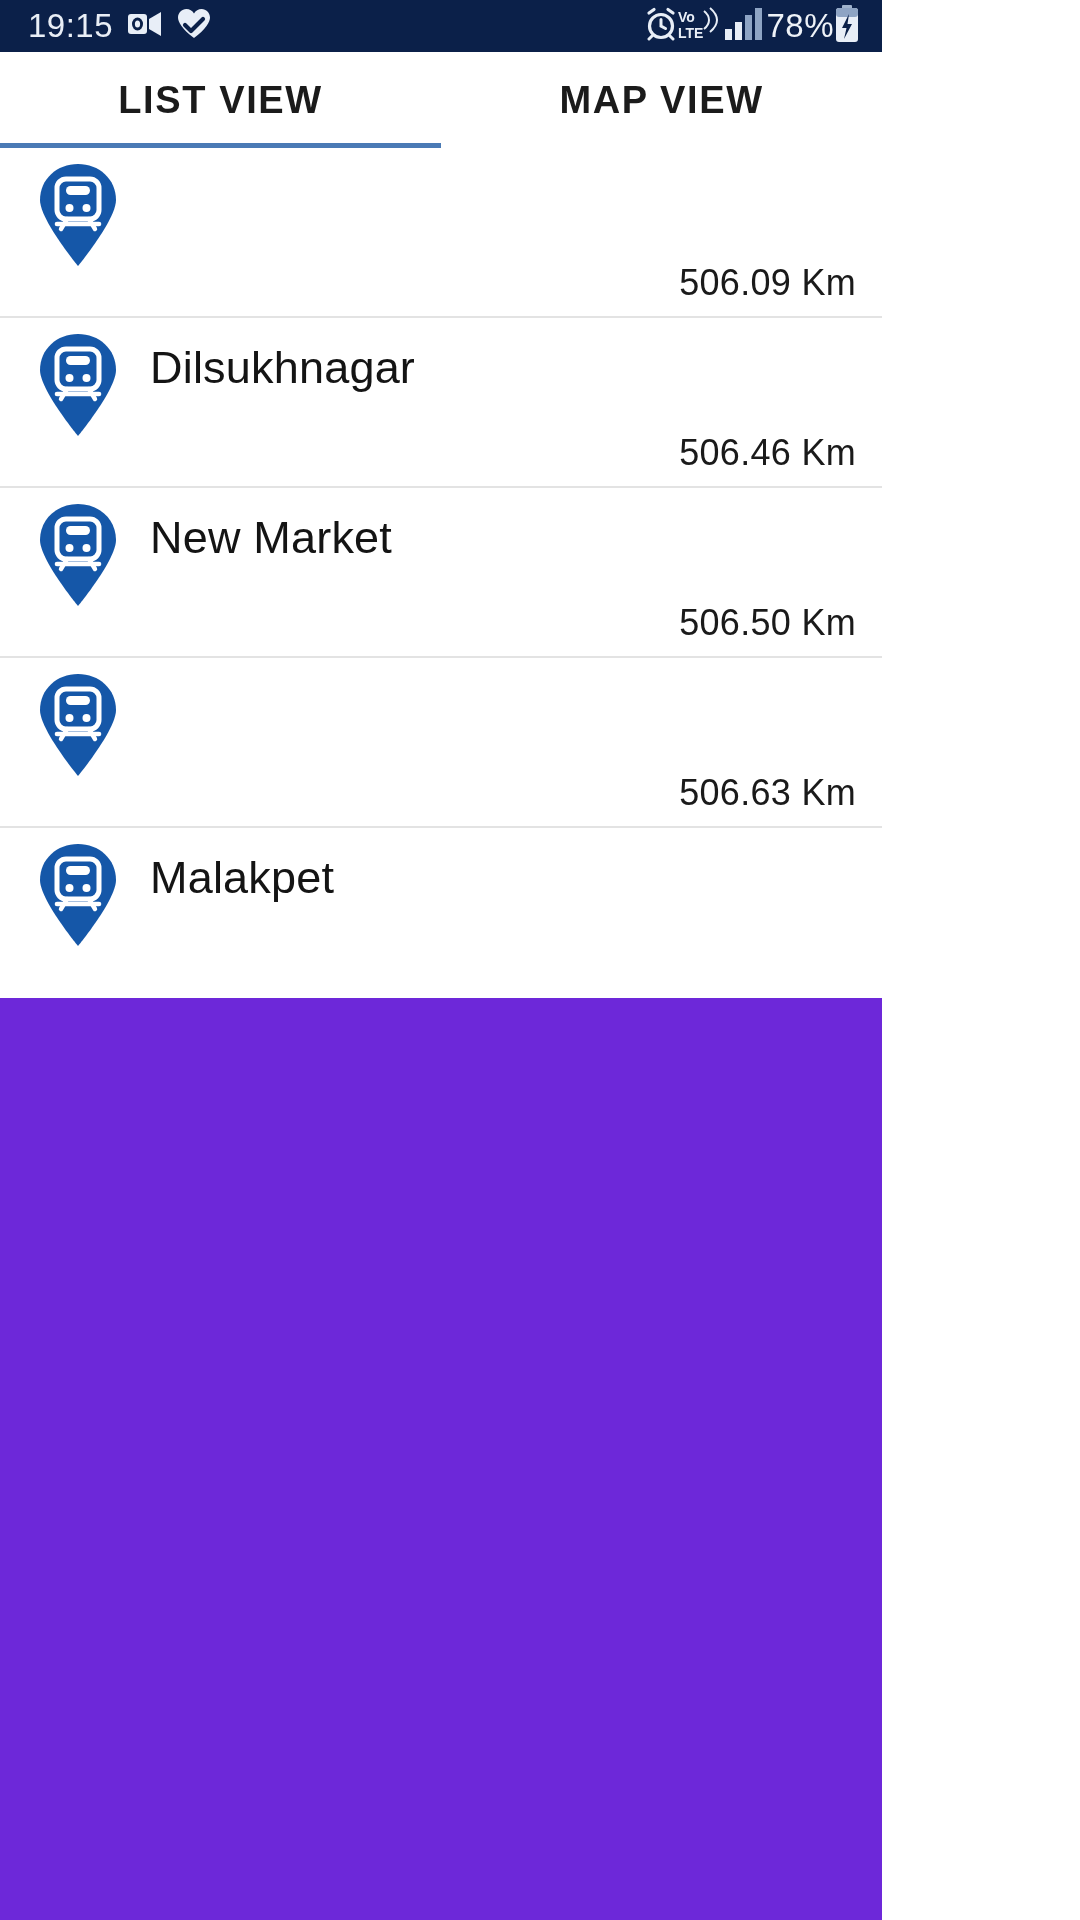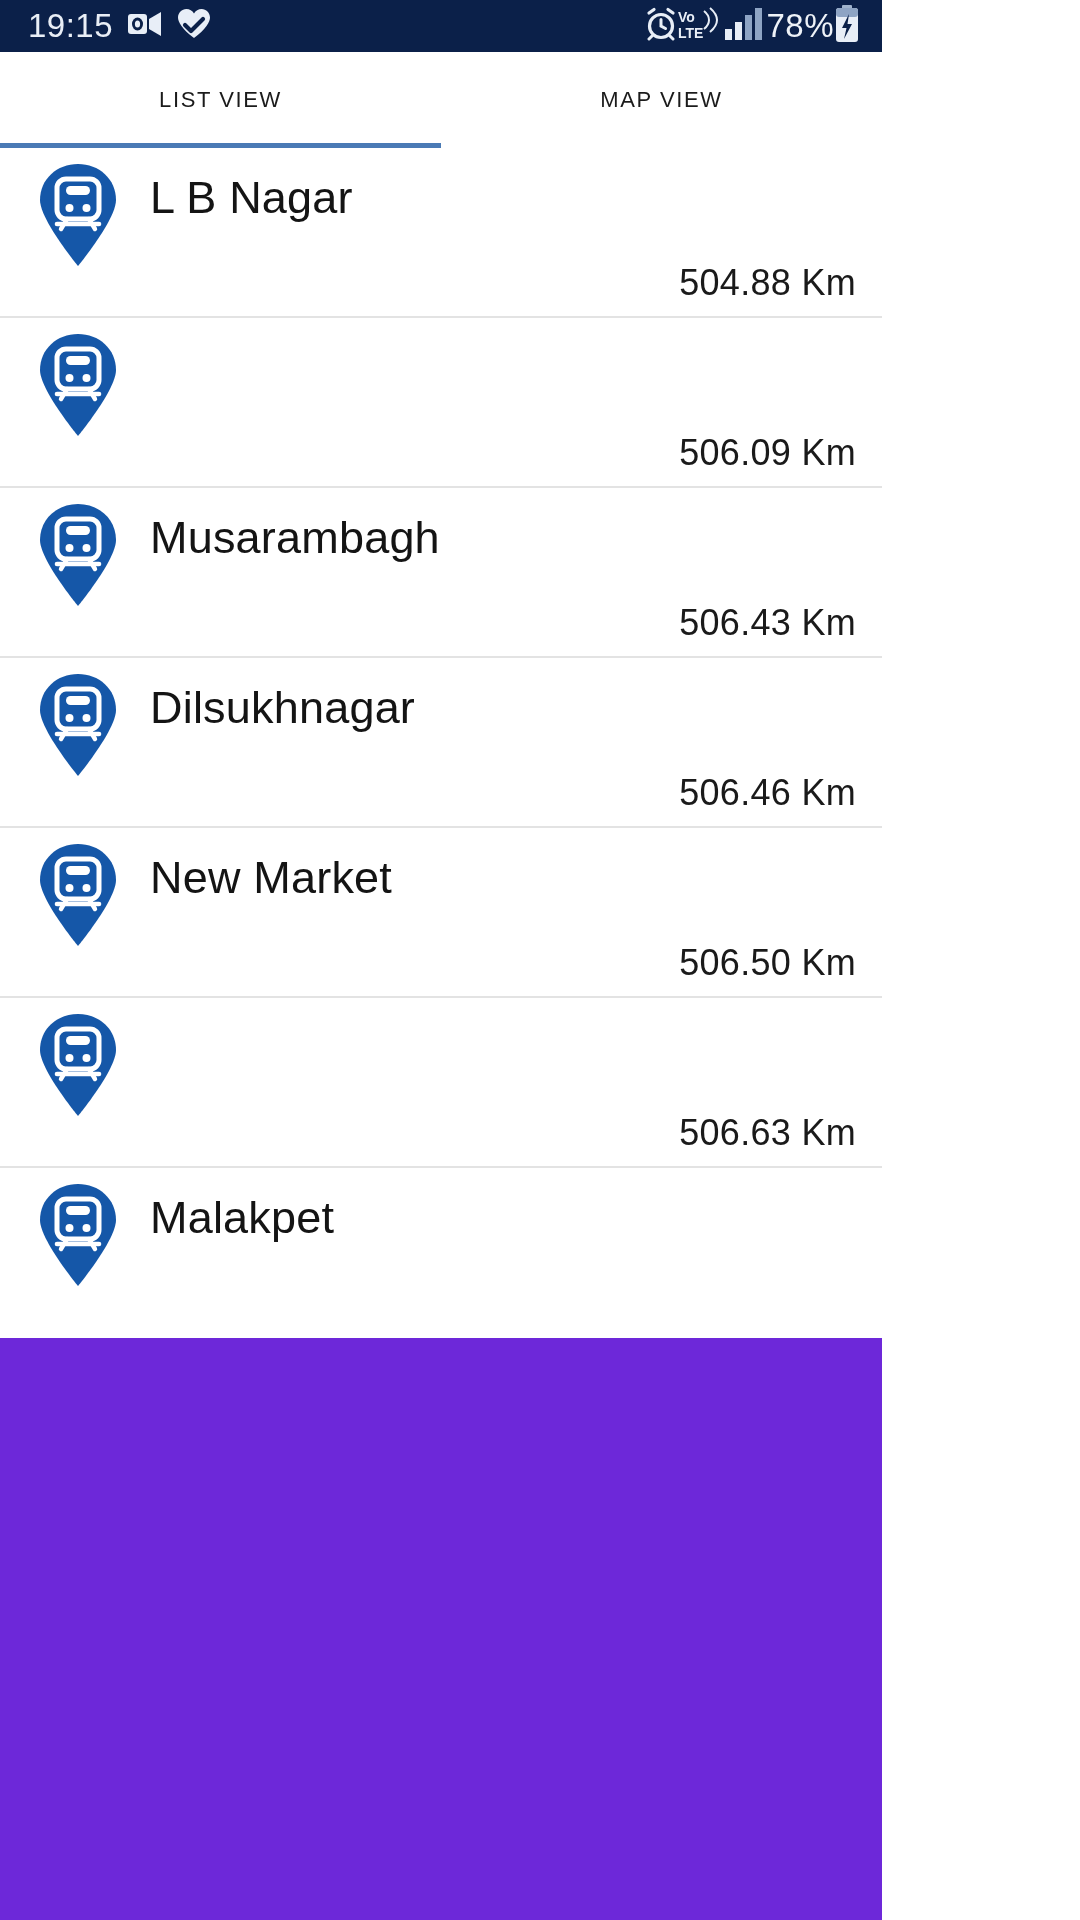--- a/index.html
+++ b/index.html
@@ -28,21 +28,21 @@
     height:123px; background:#4a7ab5; display:flex; align-items:center;
     padding-left:44px; gap:52px;
   }
   .back-btn { width:56px; height:56px; display:flex; align-items:center; justify-content:center; cursor:pointer; }
   .appbar-title { color:#ffffff; font-size:43px; font-weight:700; letter-spacing:0.3px; }
 
   
   .tabbar { height:96px; display:flex; background:#ffffff; position:relative; }
   .tab {
     flex:1; display:flex; align-items:center; justify-content:center;
-    font-size:22px; font-weight:400; letter-spacing:1.6px; color:#1b1b1b;
+    font-size:38px; font-weight:700; letter-spacing:1.6px; color:#1b1b1b;
     cursor:pointer; user-select:none;
   }
   .tab-underline {
     position:absolute; left:0; bottom:0; width:50%; height:5px; background:#4a7ab5;
   }
 
   
   .list { background:#ffffff; }
   .row {
     position:relative; height:170px; border-bottom:2px solid #e3e3e3;
@@ -122,78 +122,40 @@
 
 
   <div class="tabbar">
     <div class="tab">LIST VIEW</div>
     <div class="tab">MAP VIEW</div>
     <div class="tab-underline"></div>
   </div>
 
   <div class="list">
 
-    <div class="row">
-      <div class="row-top">
-        <span class="pin">
-          <svg width="84" height="106" viewBox="0 0 84 106">
-            <path d="M42 104 C42 104 80 58 80 38 C80 17 63 2 42 2 C21 2 4 17 4 38 C4 58 42 104 42 104 Z" fill="#1557a8"></path>
-            <g fill="#ffffff">
-              <path d="M30 17 h24 a9 9 0 0 1 9 9 v22 a9 9 0 0 1 -9 9 h-24 a9 9 0 0 1 -9 -9 v-22 a9 9 0 0 1 9 -9 z" fill="none" stroke="#ffffff" stroke-width="5"></path>
-              <rect x="30" y="24" width="24" height="9" rx="4.5"></rect>
-              <circle cx="33.5" cy="46" r="4"></circle>
-              <circle cx="50.5" cy="46" r="4"></circle>
-              <path d="M21 62 h42" stroke="#ffffff" stroke-width="4.6" stroke-linecap="round"></path>
-              <path d="M31 57 l-6 10 M53 57 l6 10" stroke="#ffffff" stroke-width="4.4" stroke-linecap="round"></path>
-            </g>
-          </svg>
-        </span>
-        <span class="row-name">L B Nagar</span>
-      </div>
-      <span class="row-dist">504.88 Km</span>
-    </div>
 
     <div class="row">
       <div class="row-top">
         <span class="pin">
           <svg width="84" height="106" viewBox="0 0 84 106">
             <path d="M42 104 C42 104 80 58 80 38 C80 17 63 2 42 2 C21 2 4 17 4 38 C4 58 42 104 42 104 Z" fill="#1557a8"></path>
             <g fill="#ffffff">
               <path d="M30 17 h24 a9 9 0 0 1 9 9 v22 a9 9 0 0 1 -9 9 h-24 a9 9 0 0 1 -9 -9 v-22 a9 9 0 0 1 9 -9 z" fill="none" stroke="#ffffff" stroke-width="5"></path>
               <rect x="30" y="24" width="24" height="9" rx="4.5"></rect>
               <circle cx="33.5" cy="46" r="4"></circle>
               <circle cx="50.5" cy="46" r="4"></circle>
               <path d="M21 62 h42" stroke="#ffffff" stroke-width="4.6" stroke-linecap="round"></path>
               <path d="M31 57 l-6 10 M53 57 l6 10" stroke="#ffffff" stroke-width="4.4" stroke-linecap="round"></path>
             </g>
           </svg>
         </span>
       </div>
       <span class="row-dist">506.09 Km</span>
     </div>
 
-    <div class="row">
-      <div class="row-top">
-        <span class="pin">
-          <svg width="84" height="106" viewBox="0 0 84 106">
-            <path d="M42 104 C42 104 80 58 80 38 C80 17 63 2 42 2 C21 2 4 17 4 38 C4 58 42 104 42 104 Z" fill="#1557a8"></path>
-            <g fill="#ffffff">
-              <path d="M30 17 h24 a9 9 0 0 1 9 9 v22 a9 9 0 0 1 -9 9 h-24 a9 9 0 0 1 -9 -9 v-22 a9 9 0 0 1 9 -9 z" fill="none" stroke="#ffffff" stroke-width="5"></path>
-              <rect x="30" y="24" width="24" height="9" rx="4.5"></rect>
-              <circle cx="33.5" cy="46" r="4"></circle>
-              <circle cx="50.5" cy="46" r="4"></circle>
-              <path d="M21 62 h42" stroke="#ffffff" stroke-width="4.6" stroke-linecap="round"></path>
-              <path d="M31 57 l-6 10 M53 57 l6 10" stroke="#ffffff" stroke-width="4.4" stroke-linecap="round"></path>
-            </g>
-          </svg>
-        </span>
-        <span class="row-name">Musarambagh</span>
-      </div>
-      <span class="row-dist">506.43 Km</span>
-    </div>
 
     <div class="row">
       <div class="row-top">
         <span class="pin">
           <svg width="84" height="106" viewBox="0 0 84 106">
             <path d="M42 104 C42 104 80 58 80 38 C80 17 63 2 42 2 C21 2 4 17 4 38 C4 58 42 104 42 104 Z" fill="#1557a8"></path>
             <g fill="#ffffff">
               <path d="M30 17 h24 a9 9 0 0 1 9 9 v22 a9 9 0 0 1 -9 9 h-24 a9 9 0 0 1 -9 -9 v-22 a9 9 0 0 1 9 -9 z" fill="none" stroke="#ffffff" stroke-width="5"></path>
               <rect x="30" y="24" width="24" height="9" rx="4.5"></rect>
               <circle cx="33.5" cy="46" r="4"></circle>

